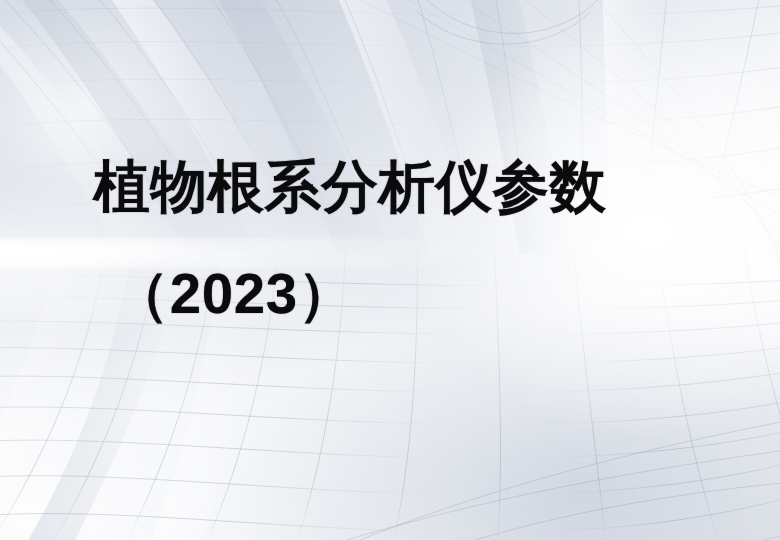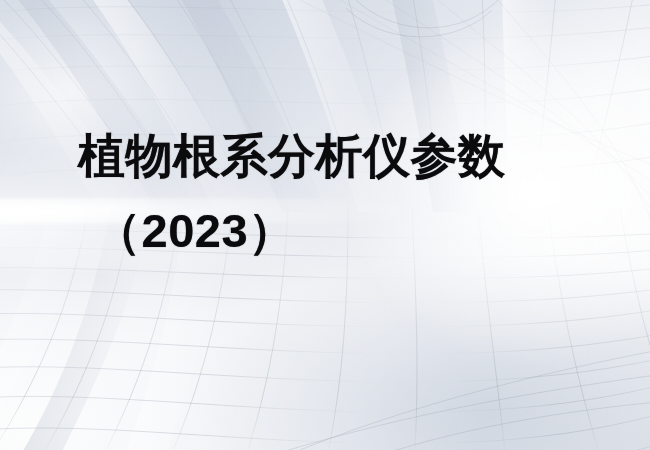--- a/index.html
+++ b/index.html
@@ -130,21 +130,21 @@
     line-height: 54px;
     font-weight: 700;
     color: #0b0b0d;
     letter-spacing: 0.5px;
     white-space: nowrap;
     text-shadow: 0 0 1px rgba(0,0,0,0.55);
   }
   .title-line-2 {
     position: absolute;
     left: 94px;
-    top: 204px;
+    top: 218px;
     font-size: 47px;
     line-height: 54px;
     font-weight: 700;
     color: #0b0b0d;
     letter-spacing: 0.5px;
     white-space: nowrap;
     text-shadow: 0 0 1px rgba(0,0,0,0.55);
   }
 </style>
 </head>

